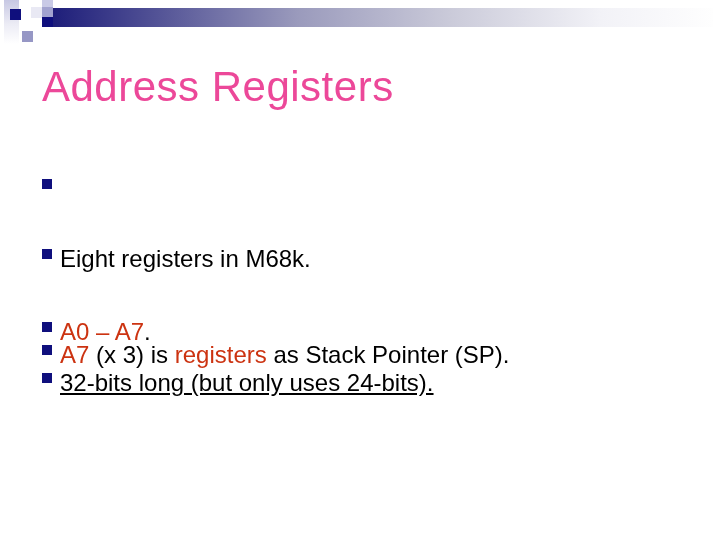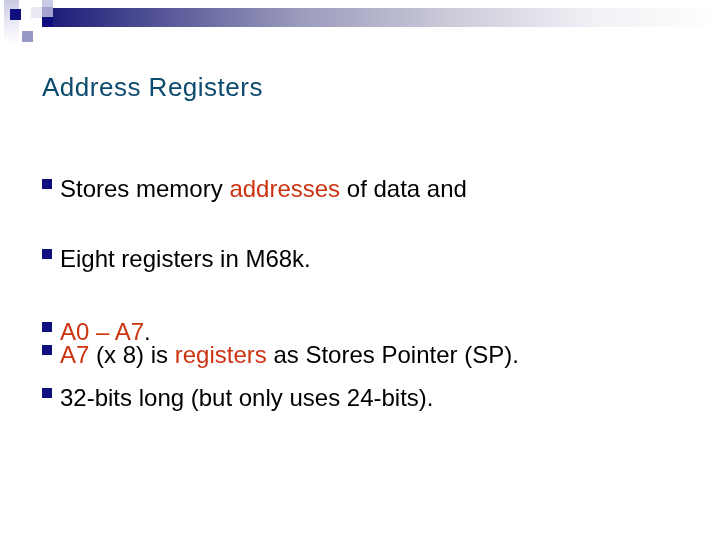--- a/index.html
+++ b/index.html
@@ -32,24 +32,24 @@
     left: 53px; top: 8px; width: 660px; height: 19px;
     background: linear-gradient(90deg,
       var(--bar-navy) 0%, #9a9abc 37%, #cacad9 60%, #f2f2f7 83%, #fefefe 100%);
   }
 
   
   .title {
     position: absolute;
     left: 42px; top: 64px;
     margin: 0;
-    font-size: 26px;
+    font-size: 42px;
     line-height: 46px;
     font-weight: 400;
-    color: #0c4a6e;
+    color: #ec4899;
     letter-spacing: 0.5px;
     white-space: nowrap;
   }
 
   
   .bullet-item {
     position: absolute;
     left: 42px;
     width: 600px;
     padding-left: 18px;
@@ -80,33 +80,32 @@
   <div class="deco sq-top"></div>
   <div class="deco sq-navy-2"></div>
   <div class="deco sq-med-2"></div>
   <div class="deco h-bar"></div>
 
   <h1 class="title">Address Registers</h1>
 
   <div id="bullet-list">
       <div class="bullet-item" style="top: 170px;">
         <span class="bullet-sq"></span>
-        <div class="b-line"><span class="seg-black">Stores memory </span><span class="seg-red">addresses</span><span class="seg-black"> of data and</span></div>
       </div>
       <div class="bullet-item" style="top: 240px;">
         <span class="bullet-sq"></span>
         <div class="b-line"><span class="seg-black">Eight registers in M68k.</span></div>
       </div>
       <div class="bullet-item" style="top: 288px; margin-top: 25px;">
         <span class="bullet-sq"></span>
         <div class="b-line"><span class="seg-red">A0 – A7</span><span class="seg-black">.</span></div>
       </div>
       <div class="bullet-item" style="top: 336px;">
         <span class="bullet-sq"></span>
-        <div class="b-line"><span class="seg-red">A7</span><span class="seg-black"> (x 8) is </span><span class="seg-red">registers</span><span class="seg-black"> as Stores Pointer (SP).</span></div>
+        <div class="b-line"><span class="seg-red">A7</span><span class="seg-black"> (x 3) is </span><span class="seg-red">registers</span><span class="seg-black"> as Stack Pointer (SP).</span></div>
       </div>
-      <div class="bullet-item" style="top: 379px;">
+      <div class="bullet-item" style="top: 364px; text-decoration: underline;">
         <span class="bullet-sq"></span>
         <div class="b-line"><span class="seg-black">32-bits long (but only uses 24-bits).</span></div>
       </div>
     </div>
 
 </div>
 
 </body></html>

